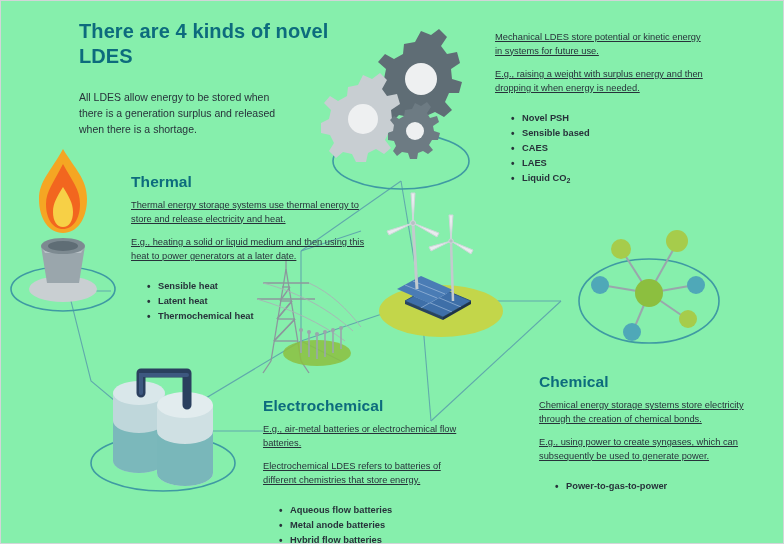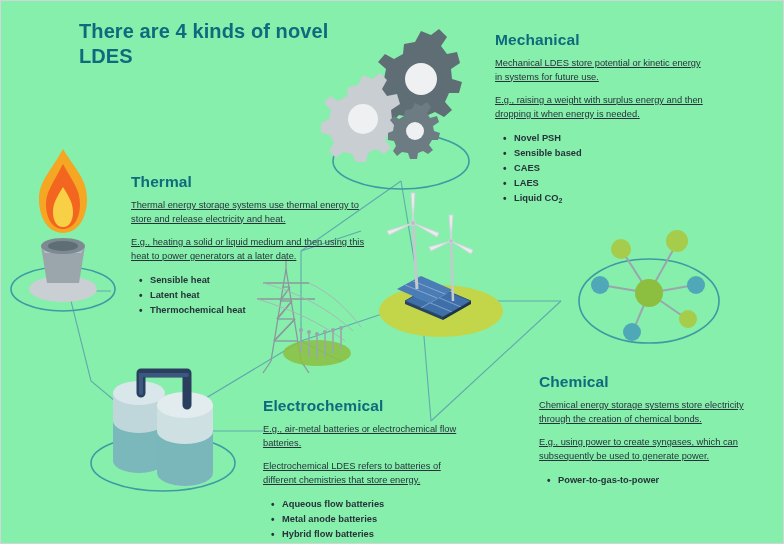--- a/index.html
+++ b/index.html
@@ -62,21 +62,21 @@
   }
   .sec-para {
     font-size: 9.3px;
     line-height: 13.5px;
     color: #27323a;
     margin: 0 0 10px 0;
     text-decoration: underline;
   }
   .sec-list {
     list-style: none;
-    margin: 8px;
+    margin: 16px;
     padding: 0;
   }
   .sec-list li {
     font-size: 9.3px;
     line-height: 15px;
     font-weight: bold;
     color: #27323a;
     padding-left: 11px;
     position: relative;
   }
@@ -263,23 +263,23 @@
         <circle cx="316" cy="333" r="2"></circle>
           <circle cx="324" cy="331" r="2"></circle>
         <circle cx="332" cy="329" r="2"></circle>
           <circle cx="340" cy="327" r="2"></circle>
       </g>
     </g>
 
   </svg>
 
   <div class="main-title">There are 4 kinds of novel LDES</div>
+  <div class="main-intro">All LDES allow energy to be stored when there is a generation surplus and released when there is a shortage.</div>
 
   <div class="block" id="sec-mechanical">
-    <h2 class="sec-title">Mechanical</h2>
     <p class="sec-para">Mechanical LDES store potential or kinetic energy in systems for future use.</p>
     <p class="sec-para">E.g., raising a weight with surplus energy and then dropping it when energy is needed.</p>
     <ul class="sec-list">
       <li>Novel PSH</li>
       <li>Sensible based</li>
       <li>CAES</li>
       <li>LAES</li>
       <li><span>Liquid CO</span><span class="sub">2</span></li>
     </ul>
   </div>

